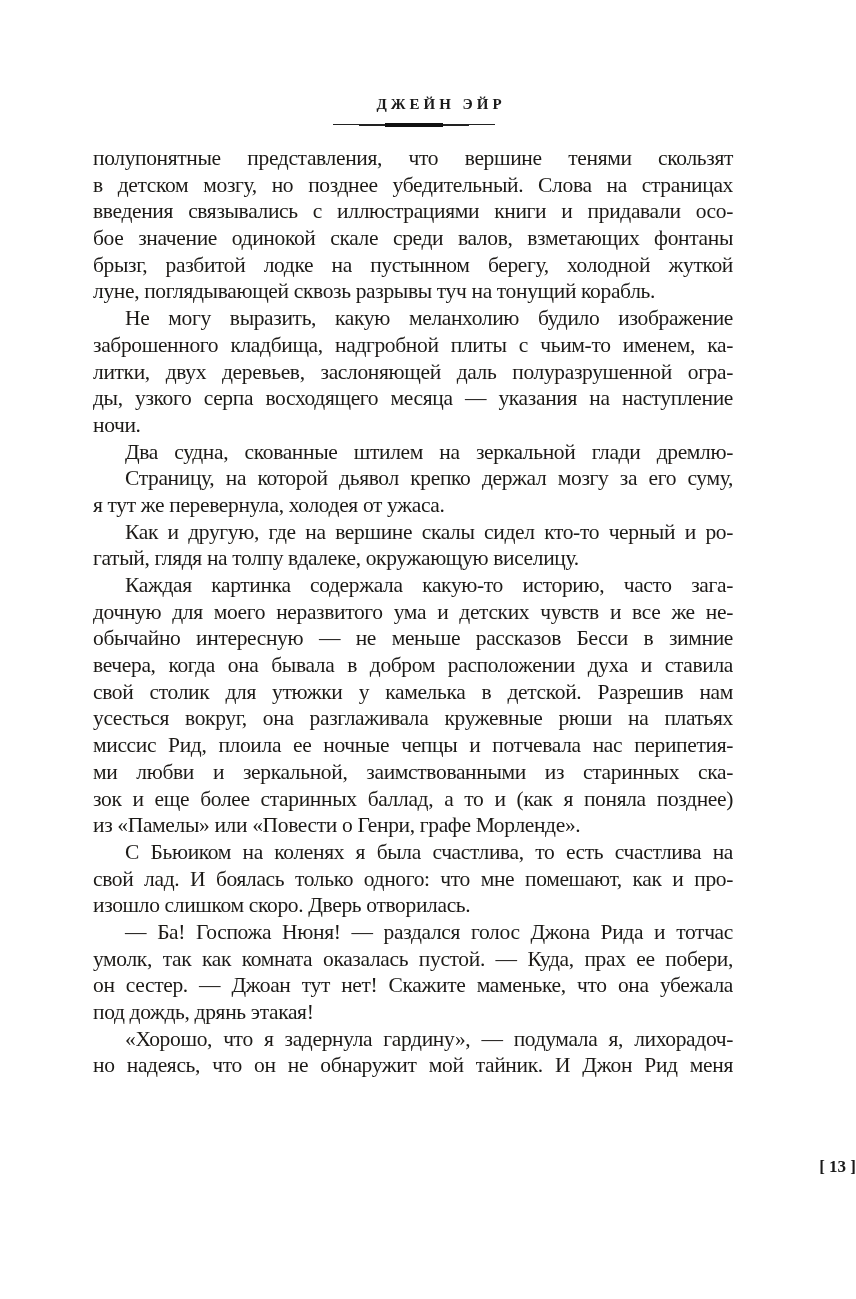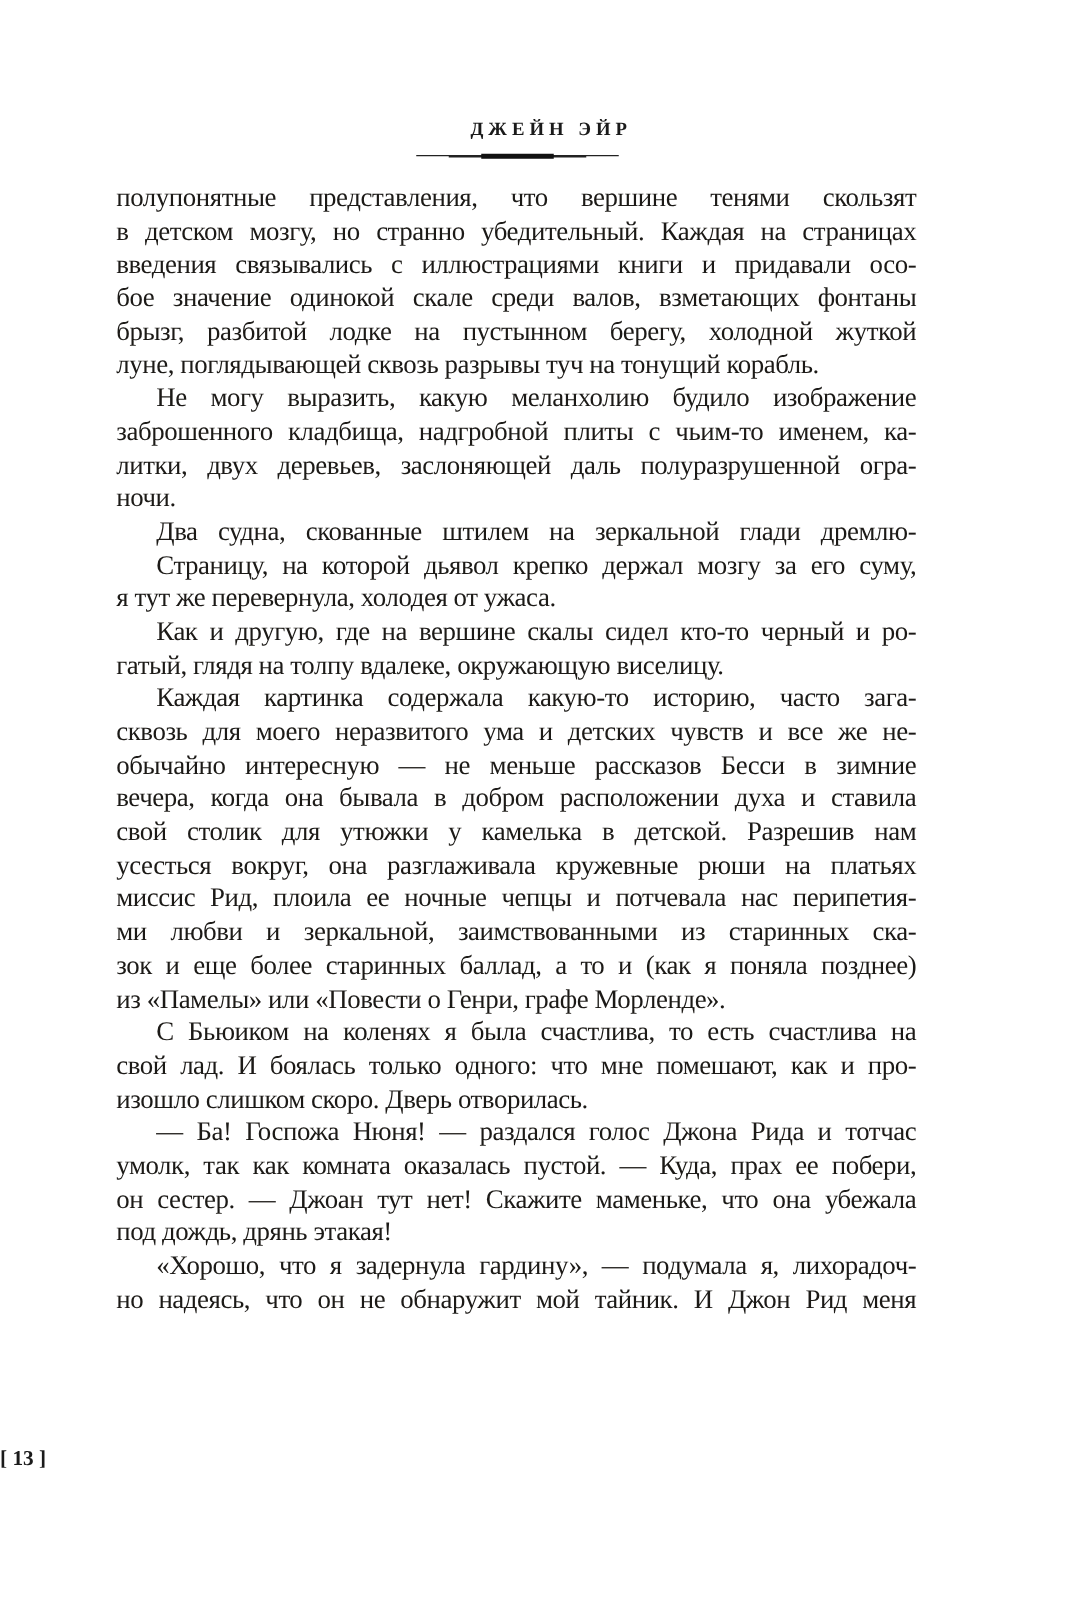--- a/index.html
+++ b/index.html
@@ -82,55 +82,56 @@
     text-align-last: left;
   }
   .line.indent {
     padding-left: 32px;
   }
   .folio {
     position: absolute;
     top: 1157px;
     left: 0;
     width: 856px;
-    text-align: left;
+    text-align: right;
     font-size: 17px;
     font-weight: bold;
     color: #1a1a1a;
   }
 </style>
 </head>
 <body>
 
 <div class="page">
   <div class="running-head">ДЖЕЙН ЭЙР</div>
   <div class="ornament">
     <div class="thin"></div>
     <div class="mid"></div>
     <div class="thick"></div>
   </div>
 
   <div class="body-text" id="body-text">
       <span class="line">полупонятные представления, что вершине тенями скользят</span>
-      <span class="line">в детском мозгу, но странно убедительный. Каждая на страницах</span>
+      <span class="line">в детском мозгу, но позднее убедительный. Слова на страницах</span>
       <span class="line">введения связывались с иллюстрациями книги и придавали осо-</span>
       <span class="line">бое значение одинокой скале среди валов, взметающих фонтаны</span>
       <span class="line">брызг, разбитой лодке на пустынном берегу, холодной жуткой</span>
       <span class="line last">луне, поглядывающей сквозь разрывы туч на тонущий корабль.</span>
       <span class="line indent">Не могу выразить, какую меланхолию будило изображение</span>
       <span class="line">заброшенного кладбища, надгробной плиты с чьим-то именем, ка-</span>
       <span class="line">литки, двух деревьев, заслоняющей даль полуразрушенной огра-</span>
+      <span class="line">ды, узкого серпа восходящего месяца — указания на наступление</span>
       <span class="line last">ночи.</span>
       <span class="line indent">Два судна, скованные штилем на зеркальной глади дремлю-</span>
       <span class="line indent">Страницу, на которой дьявол крепко держал мозгу за его суму,</span>
       <span class="line last">я тут же перевернула, холодея от ужаса.</span>
       <span class="line indent">Как и другую, где на вершине скалы сидел кто-то черный и ро-</span>
       <span class="line last">гатый, глядя на толпу вдалеке, окружающую виселицу.</span>
       <span class="line indent">Каждая картинка содержала какую-то историю, часто зага-</span>
-      <span class="line">сквозь для моего неразвитого ума и детских чувств и все же не-</span>
+      <span class="line">дочную для моего неразвитого ума и детских чувств и все же не-</span>
       <span class="line">обычайно интересную — не меньше рассказов Бесси в зимние</span>
       <span class="line">вечера, когда она бывала в добром расположении духа и ставила</span>
       <span class="line">свой столик для утюжки у камелька в детской. Разрешив нам</span>
       <span class="line">усесться вокруг, она разглаживала кружевные рюши на платьях</span>
       <span class="line">миссис Рид, плоила ее ночные чепцы и потчевала нас перипетия-</span>
       <span class="line">ми любви и зеркальной, заимствованными из старинных ска-</span>
       <span class="line">зок и еще более старинных баллад, а то и (как я поняла позднее)</span>
       <span class="line last">из «Памелы» или «Повести о Генри, графе Морленде».</span>
       <span class="line indent">С Бьюиком на коленях я была счастлива, то есть счастлива на</span>
       <span class="line">свой лад. И боялась только одного: что мне помешают, как и про-</span>

